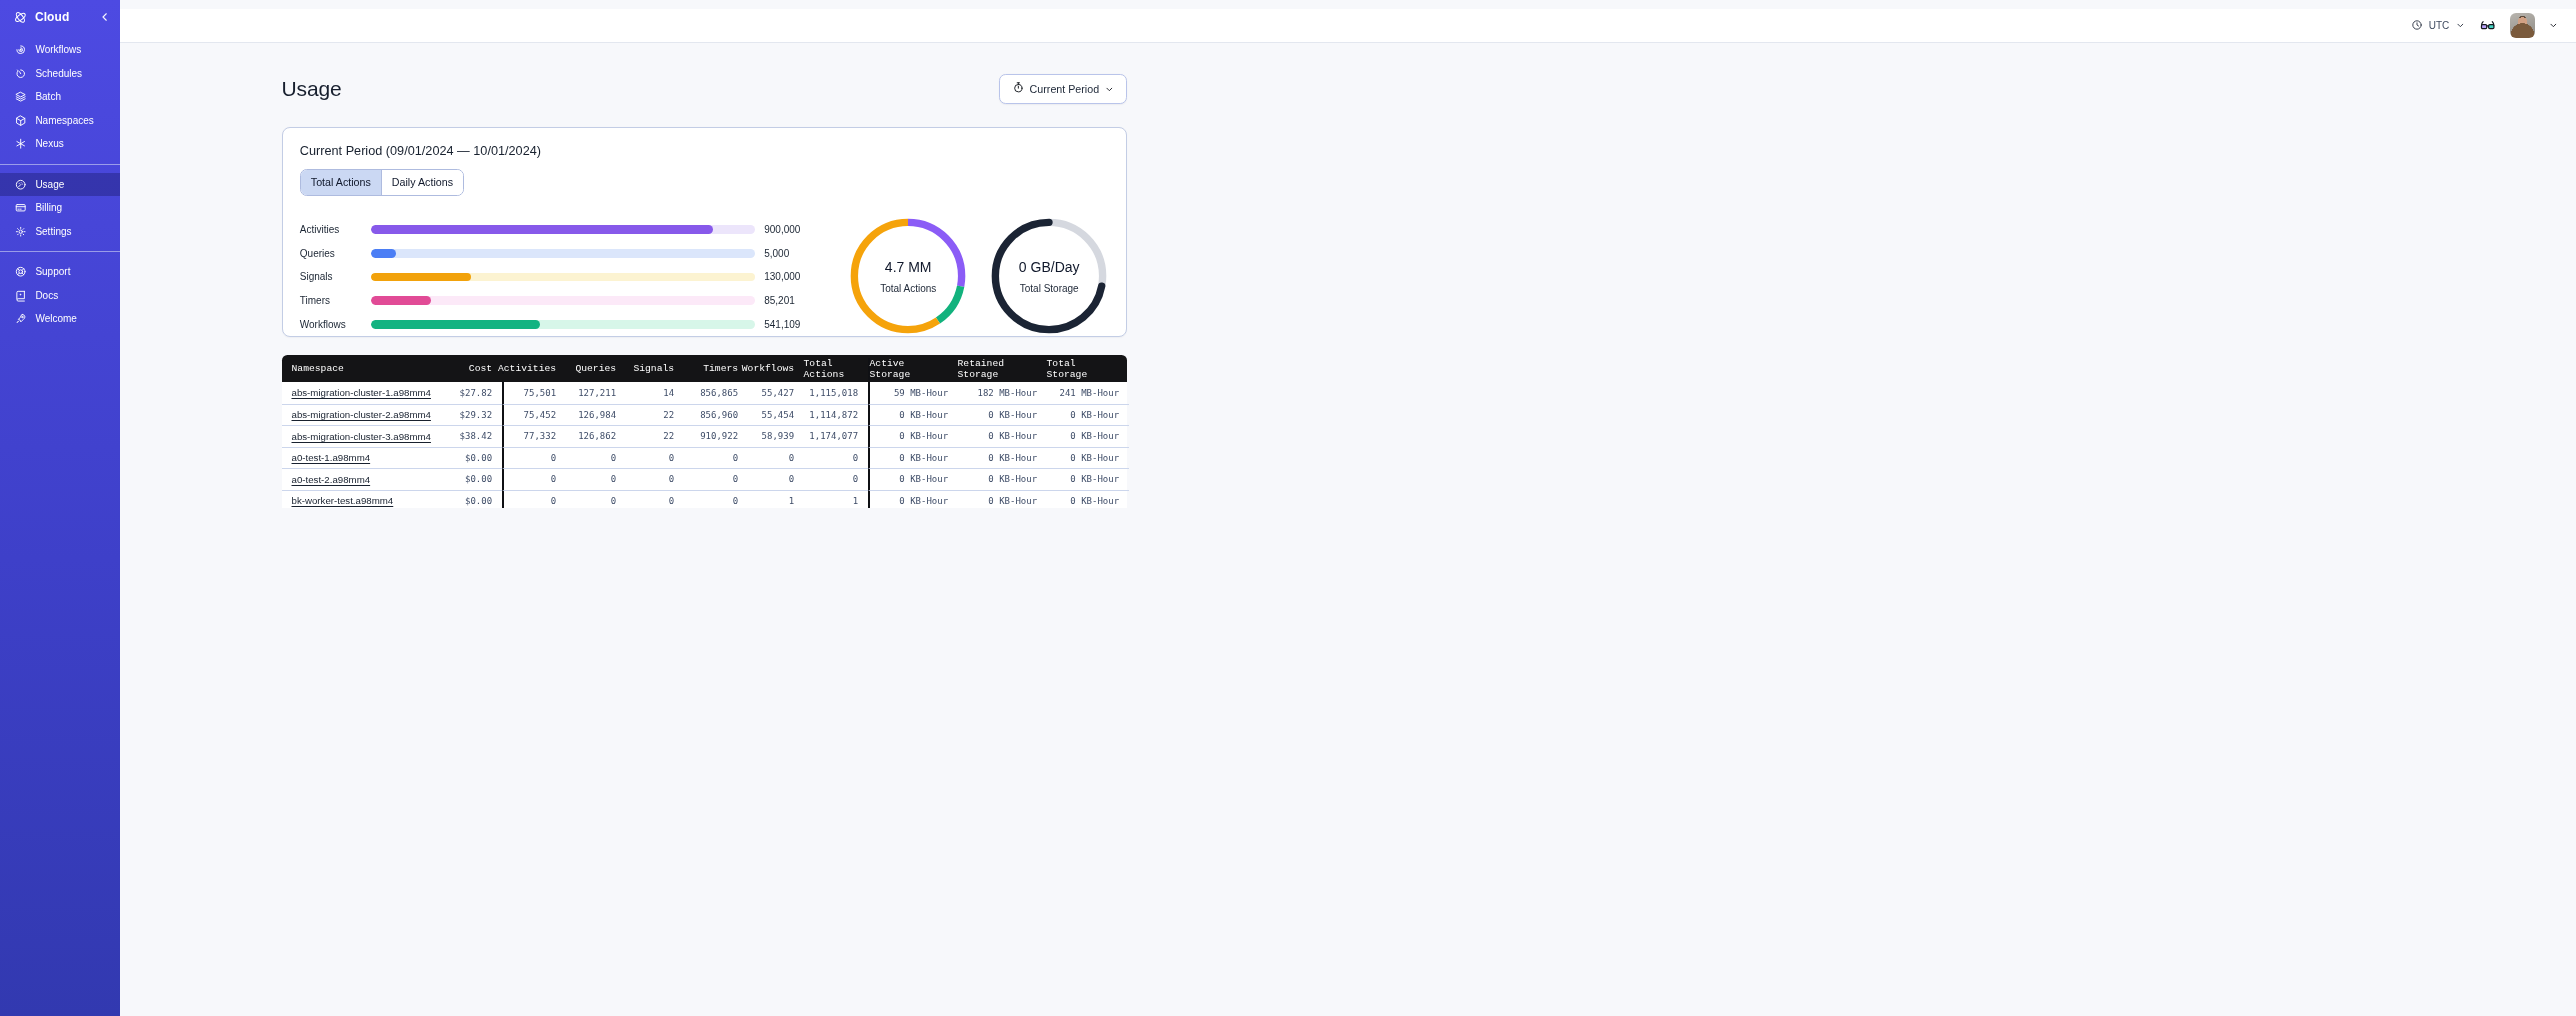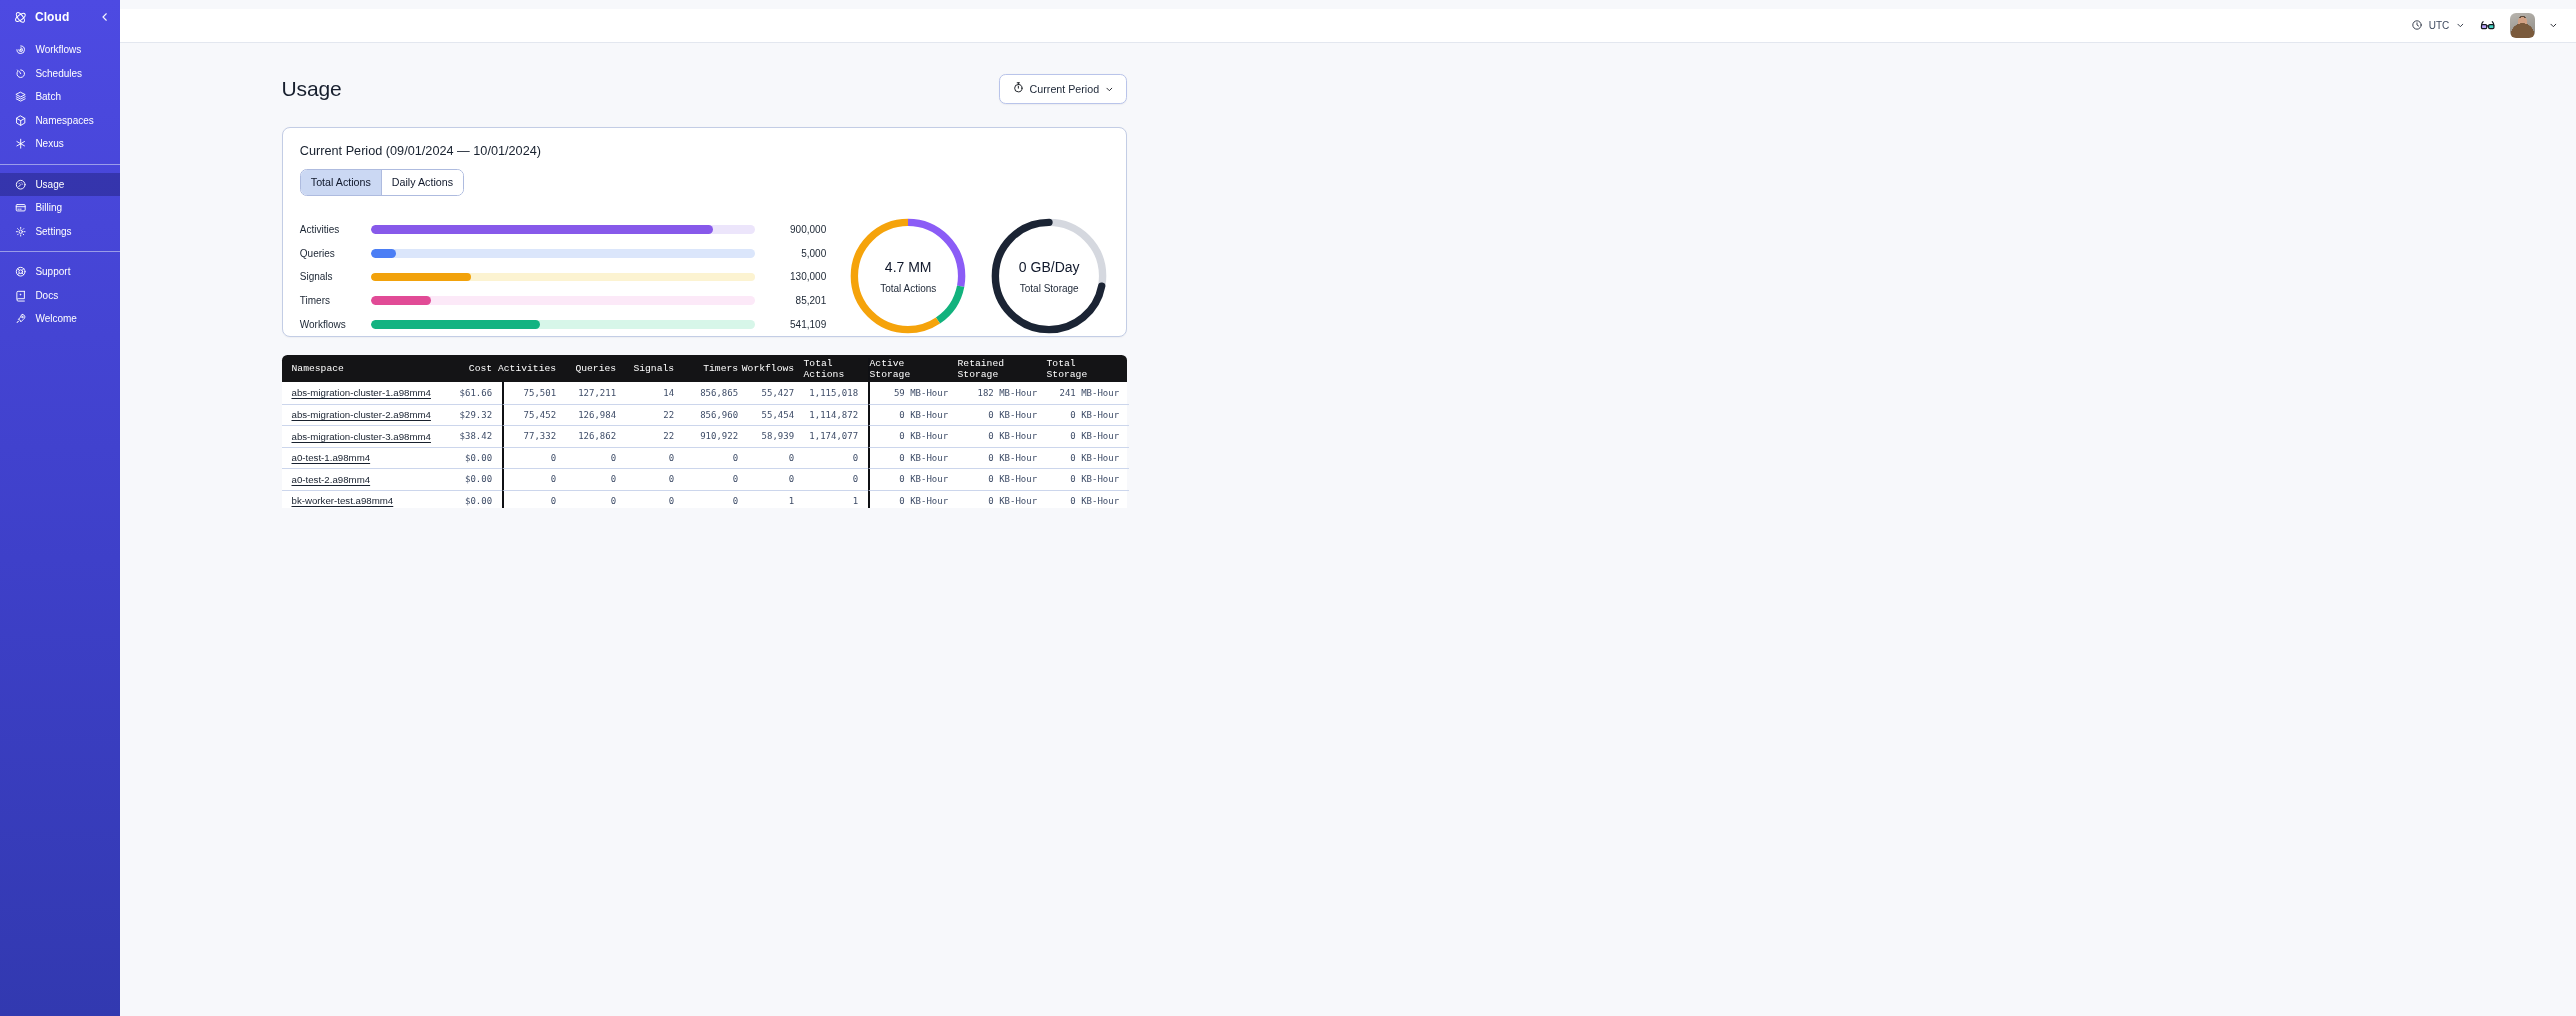--- a/index.html
+++ b/index.html
@@ -79,21 +79,21 @@
     font-family:inherit; font-size:10.7px; color:#10182b;
   }
   .tab:first-child { border-right:1px solid #aebbdf; }
   .tab.active { background:#cbd8f3; }
   .chart-row { margin-top:21.5px; display:flex; align-items:flex-start; }
   .bars { flex:1 1 auto; padding:6.7px 23px 0 1.3px; display:flex; flex-direction:column; gap:12.7px; }
   .bar-row { display:grid; grid-template-columns:62px 1fr 62px; align-items:center; gap:9.4px; }
   .bar-label { font-size:10px; color:#1b2533; }
   .bar-track { height:8.7px; border-radius:4.7px; position:relative; overflow:hidden; }
   .bar-fill { position:absolute; left:0; top:0; bottom:0; border-radius:4.7px; }
-  .bar-value { font-size:10px; color:#1b2533; text-align:right; }
+  .bar-value { font-size:10px; color:#1b2533; text-align:left; }
   .donuts { display:flex; gap:23px; flex:0 0 auto; padding-right:1.3px; }
   .donut { position:relative; width:118px; height:118px; }
   .donut svg { width:118px; height:118px; }
   .donut-center {
     position:absolute; inset:0; display:flex; flex-direction:column;
     align-items:center; justify-content:center; gap:8px; text-align:center;
   }
   .donut-title { font-size:14px; font-weight:500; color:#10182b; }
   .donut-sub { font-size:10px; color:#232c3b; }
   
@@ -387,21 +387,21 @@
             <div class="cell">Workflows</div>
             <div class="cell">Total Actions</div>
             <div class="cell gd">Active Storage</div>
             <div class="cell">Retained Storage</div>
             <div class="cell">Total Storage</div>
           </div>
           <div class="trow">
             <div class="cell first">
               <span class="ns-link">abs-migration-cluster-1.a98mm4</span>
             </div>
-            <div class="cell">$61.66</div>
+            <div class="cell">$27.82</div>
             <div class="cell gd">75,501</div>
             <div class="cell">127,211</div>
             <div class="cell">14</div>
             <div class="cell">856,865</div>
             <div class="cell">55,427</div>
             <div class="cell">1,115,018</div>
             <div class="cell gd">59 MB-Hour</div>
             <div class="cell">182 MB-Hour</div>
             <div class="cell">241 MB-Hour</div>
           </div>

